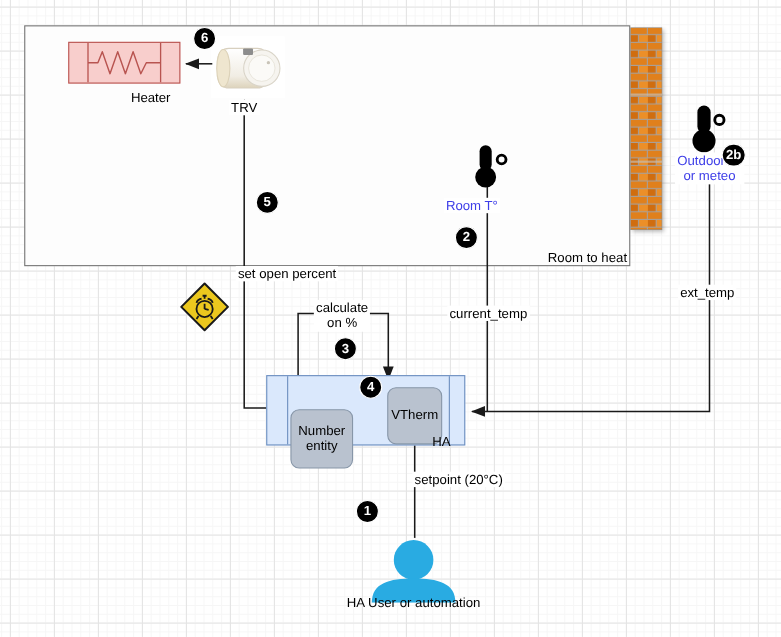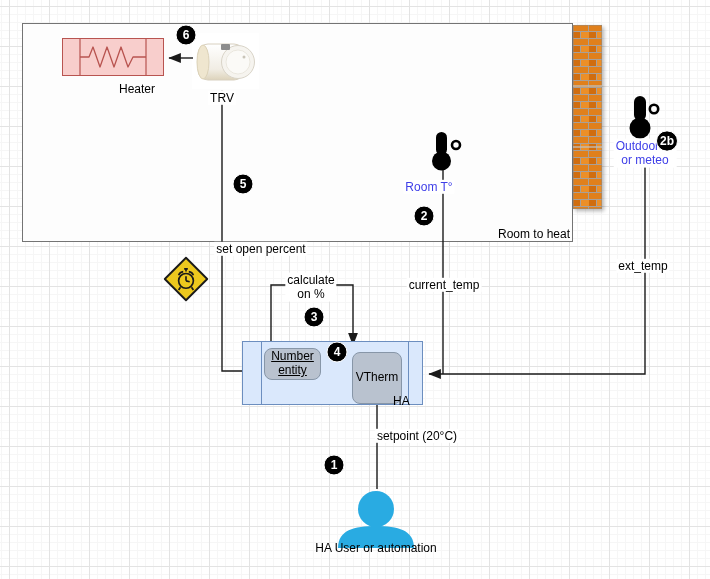--- a/index.html
+++ b/index.html
@@ -116,21 +116,21 @@
       <path d="M645,140 L645,374 L429,374" marker-end="url(#arr)"></path>
       <path d="M351,370 L326,370" marker-end="url(#arr)"></path>
       <path d="M377,489 L377,393" marker-end="url(#arr)"></path>
     </g>
   </svg>
 
   <div class="abs ha-container">
     <div class="ha-bar" style="left:18px;"></div>
     <div class="ha-bar" style="left:165px;"></div>
   </div>
-  <div class="abs inner-box pre" style="left:264px;top:348px;width:57px;height:32px;text-decoration:underline;">Number
+  <div class="abs inner-box pre" style="left:264px;top:372px;width:57px;height:54px;">Number
 entity</div>
   <div class="abs inner-box" style="left:352px;top:352px;width:50px;height:52px;">VTherm</div>
   <div class="abs lbl" style="left:393px;top:394px;">HA</div>
 
   <svg class="abs" style="left:428px;top:131px;" width="34" height="42" viewBox="0 0 34 42">
     <rect x="8" y="1" width="11" height="23" rx="5.5" fill="#000"></rect>
     <circle cx="13.5" cy="30" r="9.5" fill="#000"></circle>
     <circle cx="28" cy="14" r="4" fill="none" stroke="#000" stroke-width="2.6"></circle>
   </svg>
 

